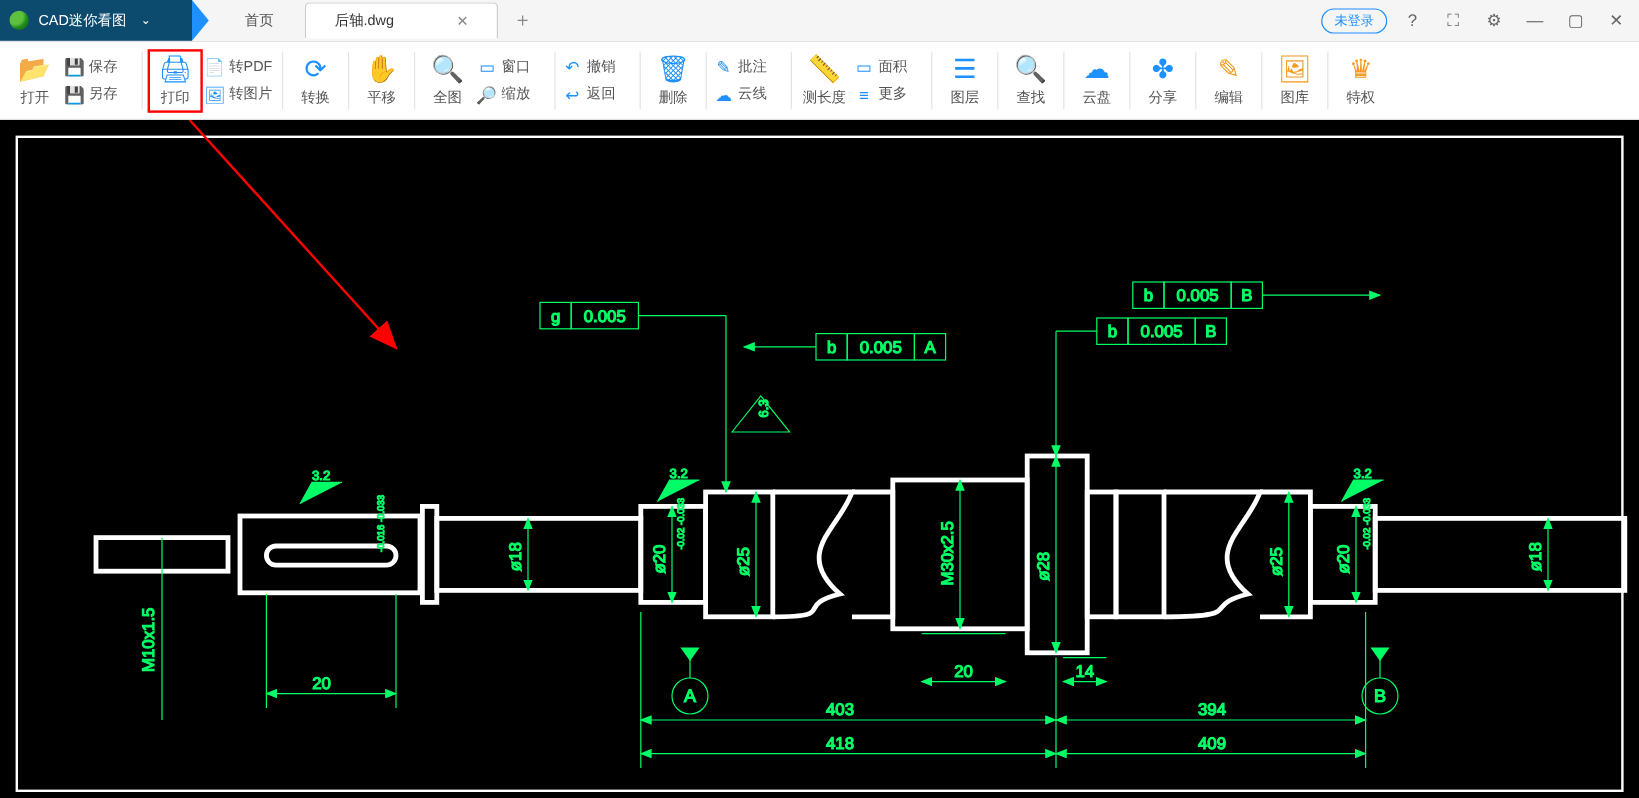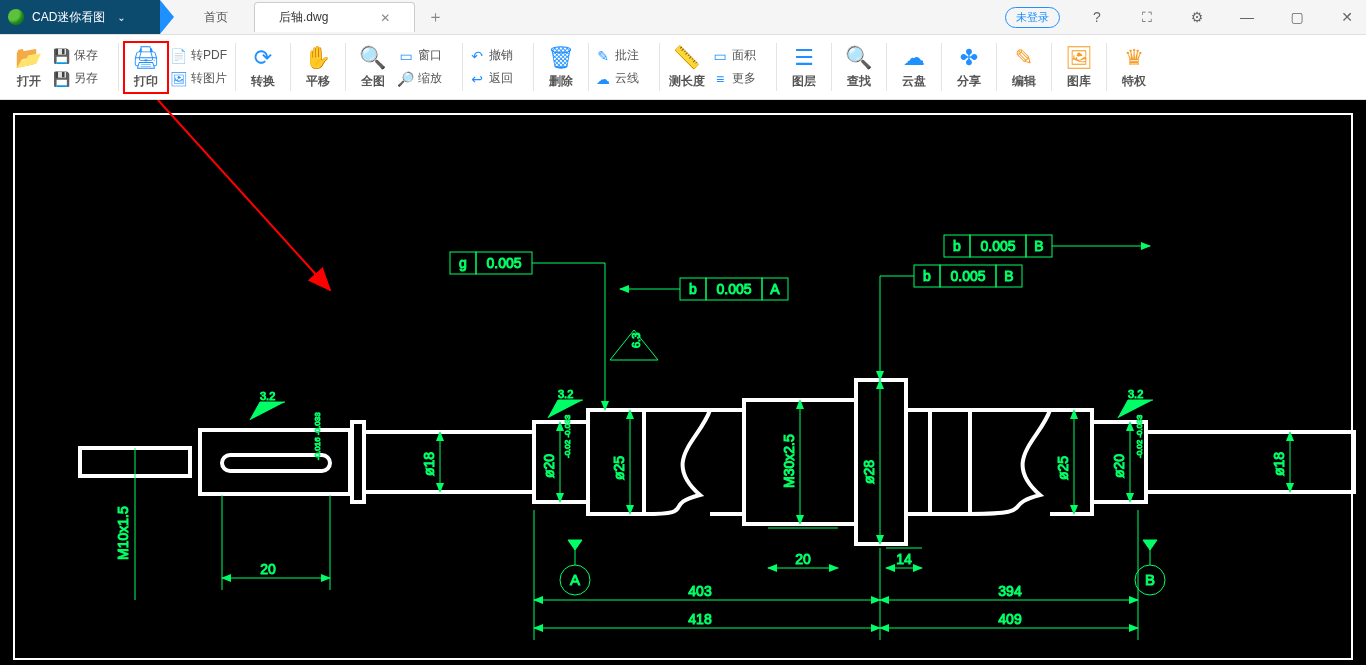--- a/index.html
+++ b/index.html
@@ -12,29 +12,29 @@
 .apptitle-wrap .chev { font-size:10px; margin-left:4px; }
 .apptitle-wrap::after { content:""; position:absolute; right:-14px; top:0; border-top:17px solid transparent; border-bottom:17px solid transparent; border-left:14px solid #1e90ff; }
 
 .tabs { display:flex; height:34px; align-items:center; margin-left:20px; }
 .tab { height:30px; padding:0 24px; font-size:12px; display:flex; align-items:center; border:1px solid #ddd; border-bottom:none; background:#f0f0f0; border-radius:4px 4px 0 0; margin-right:2px; color:#555; position:relative; }
 .tab.home { background:transparent; border:none; }
 .tab.active { background:#fff; border-color:#ccc; color:#333;gap:32px; }
 .tab .close { margin-left:20px; font-size:12px; color:#888; }
 .newtab { width:28px; height:28px; display:flex; align-items:center; justify-content:center; font-size:16px; color:#888; margin-left:4px; }
 
-.titleright { position:absolute; right:6px; top:0; height:34px; display:flex; align-items:center; gap:24px; font-size:12px; color:#666; }
+.titleright { position:absolute; right:6px; top:0; height:34px; display:flex; align-items:center; gap:8px; font-size:12px; color:#666; }
 .login { border:1px solid #1e90ff; color:#1e90ff; border-radius:12px; padding:2px 10px; font-size:11px; }
 .ticon { width:26px; height:26px; display:flex; align-items:center; justify-content:center; color:#666; font-size:14px; }
 
 
 .toolbar { height:66px; background:#fff; border-top:1px solid #e0e0e0; border-bottom:1px solid #e0e0e0; display:flex; align-items:center; padding:2px 6px; }
 .tbig { width:46px; display:flex; flex-direction:column; align-items:center; font-size:12px; color:#555; }
 .tbig .ic { width:26px; height:26px; display:flex; align-items:center; justify-content:center; color:#1e90ff; font-size:22px; }
-.tbig .lb { font-size:12px; color:#555; margin-top:2px;font-weight:bold; }
+.tbig .lb { font-size:12px; color:#555; margin-top:2px; }
 .tsmallcol { display:flex; flex-direction:column; gap:6px; padding:2px 2px; }
 .tsmall { display:flex; align-items:center; gap:4px; font-size:12px; color:#555; min-width:58px; }
 .tsmall .ic { width:16px; height:16px; display:flex; align-items:center; justify-content:center; color:#1e90ff; font-size:14px; }
 .sep { width:1px; height:48px; background:#e4e4e4; margin:0 4px; }
 .orange .ic { color:#f59b22; }
 .highlight { border:2px solid #ff0000; padding:2px; }
 
 
 .canvas { position:absolute; top:100px; left:0; right:0; bottom:0; background:#000; }
 .canvas svg { width:100%; height:100%; display:block; }

